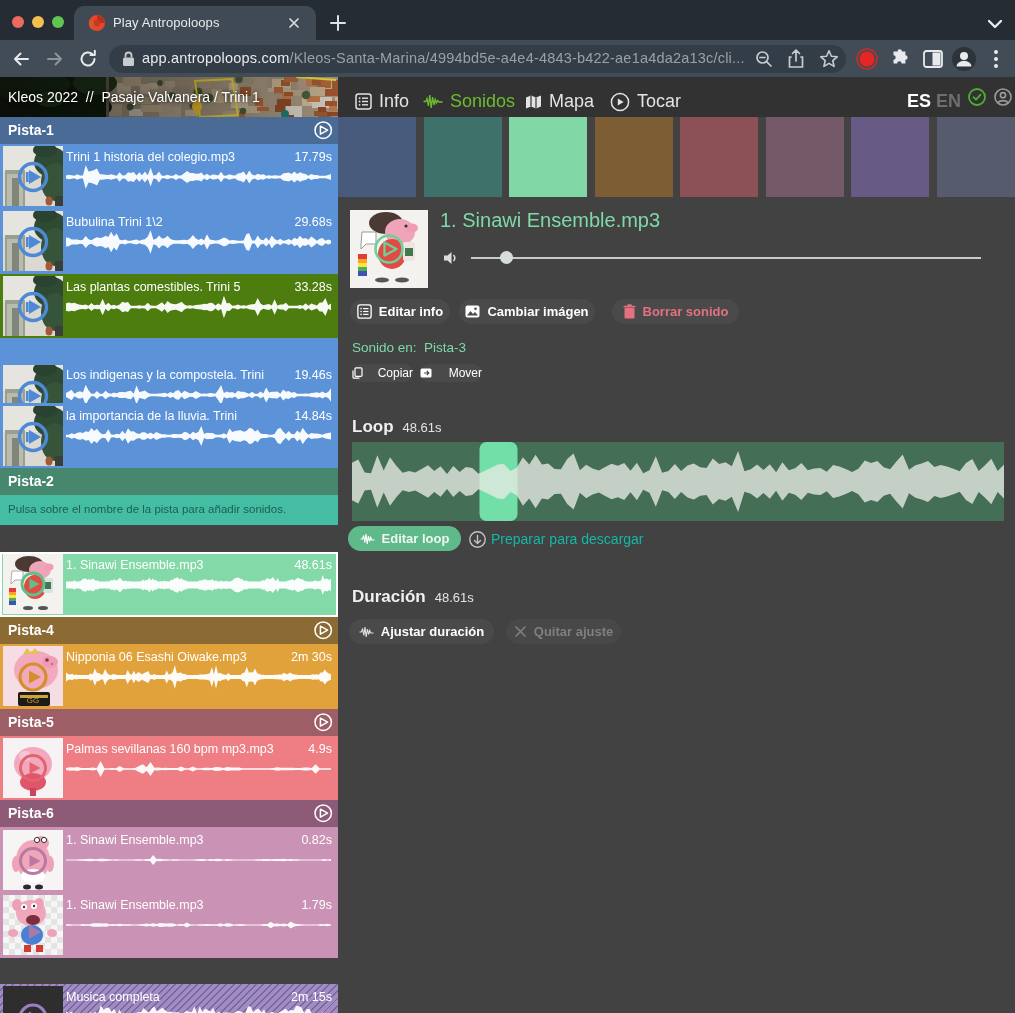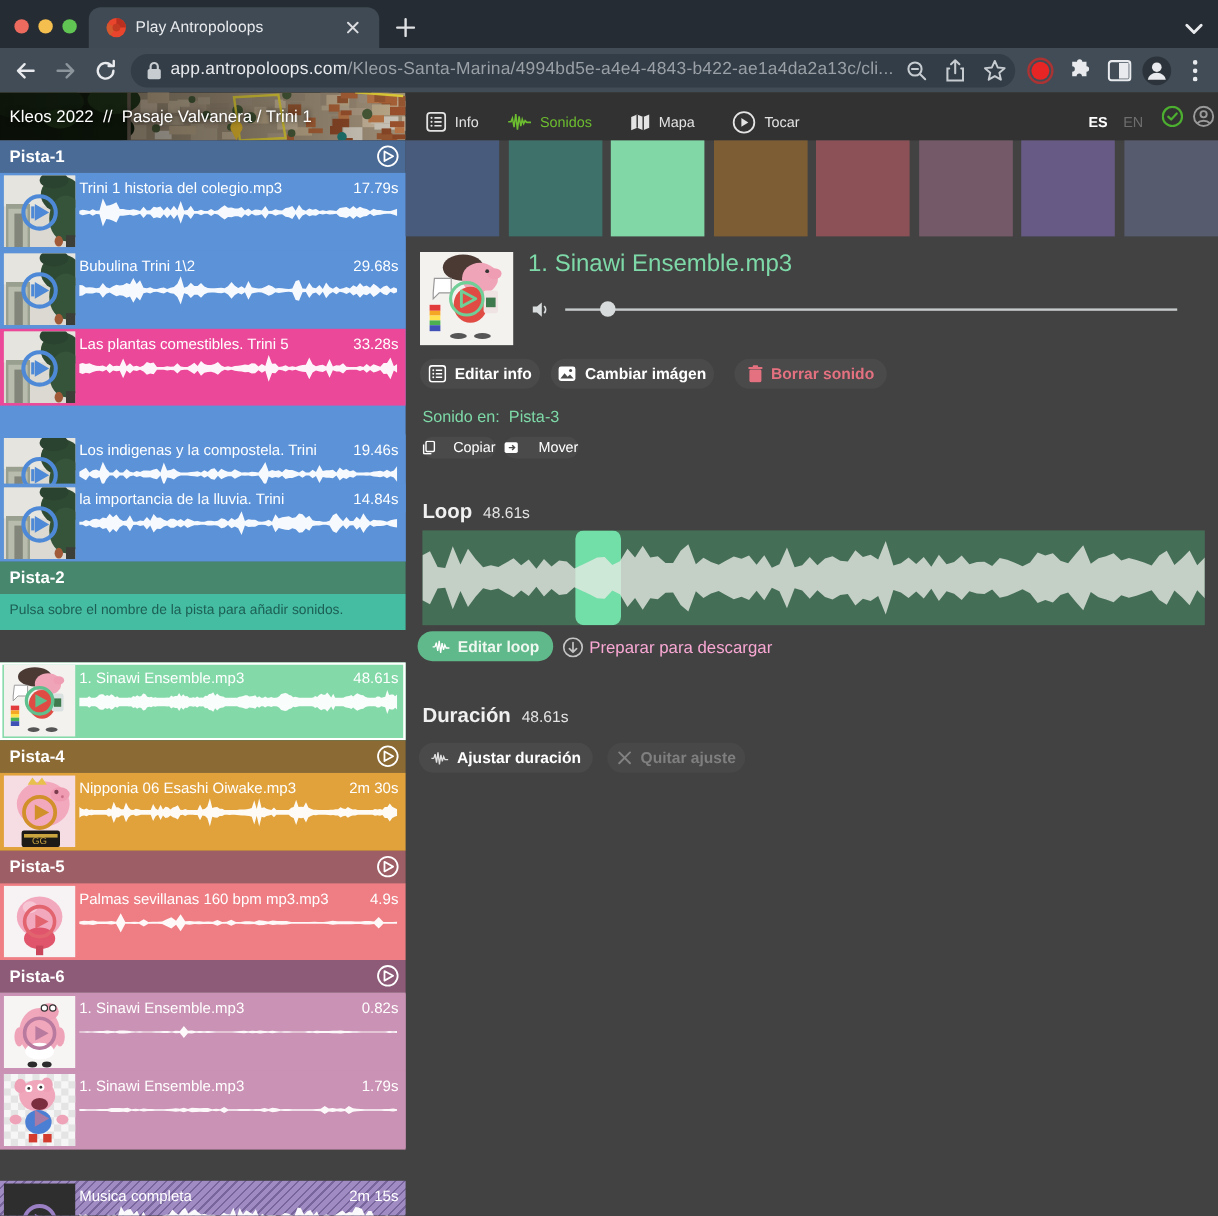--- a/index.html
+++ b/index.html
@@ -13,21 +13,21 @@
  border-radius:10px 10px 0 0}
 #tabtitle{position:absolute;left:39px;top:9px;font-size:13px;color:#e8eaed;letter-spacing:0.1px}
 #toolbar{position:absolute;left:0;top:40px;width:1015px;height:37px;background:#414c56}
 #omni{position:absolute;left:109px;top:45px;width:737px;height:28px;background:#333d47;border-radius:14px}
 .url{position:absolute;top:50px;font-size:14.5px;white-space:nowrap;letter-spacing:0.2px}
 
 #apphead{position:absolute;left:0;top:77px;width:1015px;height:40px;background:#323232}
 #mapstrip{position:absolute;left:0;top:0;width:338px;height:40px;overflow:hidden}
 #maptitle{position:absolute;left:8px;top:11.5px;font-size:14px;color:#fff;white-space:nowrap;
  text-shadow:0 0 4px rgba(0,0,0,.8)}
-.htab{position:absolute;top:0;height:49px;display:flex;align-items:center;gap:7px;color:#e3e3e3;font-size:12px}
+.htab{position:absolute;top:0;height:49px;display:flex;align-items:center;gap:7px;color:#e3e3e3;font-size:18px}
 
 .phead{position:absolute;left:0;width:338px;color:#fff;font-weight:bold;font-size:14px;line-height:27px;height:27px;padding-left:8px}
 .prow{position:absolute;left:0;width:338px}
 .thumb{position:absolute;left:3px;top:2.4px;width:60px;height:60px;overflow:hidden}
 .rtitle{position:absolute;left:66px;top:6px;font-size:12.5px;color:#fff;white-space:nowrap;max-width:210px;overflow:hidden}
 .rdur{position:absolute;right:6px;top:6px;font-size:12.5px;color:#fff}
 .rwave{position:absolute;left:66px;top:20px;width:265px;height:26px}
 .pplay{position:absolute;right:5px;top:3px}
 
 .swatch{position:absolute;top:117px;width:78px;height:80px}
@@ -247,21 +247,21 @@
 <div class="htab" style="left:610px">
 <svg width="20" height="20" viewBox="0 0 20 20">
 <circle cx="10" cy="10" r="8.6" fill="none" stroke="#e3e3e3" stroke-width="1.5"></circle>
 <path d="M7.8 6.4 L13.6 10 L7.8 13.6 Z" fill="#e3e3e3"></path>
 </svg>
         <span>Tocar</span>
       </div>
 <div class="htab" style="left:907px;font-weight:bold;color:#fff">
         <span>ES</span>
       </div>
-<div class="htab" style="left:936px;color:#6e6e6e;font-weight:normal">
+<div class="htab" style="left:936px;color:#6e6e6e;font-weight:bold">
         <span>EN</span>
       </div>
 <svg width="18" height="18" viewBox="0 0 18 18" style="position:absolute;left:968px;top:11px">
 <circle cx="9" cy="9" r="8" fill="none" stroke="#4caf2f" stroke-width="1.8"></circle>
 <path d="M5.5 9.2 L8 11.6 L12.6 6.6" stroke="#4caf2f" stroke-width="1.8" fill="none" stroke-linecap="round" stroke-linejoin="round"></path>
       </svg>
 <svg width="18" height="18" viewBox="0 0 18 18" style="position:absolute;left:994px;top:11px">
 <circle cx="9" cy="9" r="8" fill="none" stroke="#9a9a9a" stroke-width="1.6"></circle>
 <circle cx="9" cy="7.2" r="2.6" fill="none" stroke="#9a9a9a" stroke-width="1.6"></circle>
 <path d="M3.8 14.6 a6.5 5 0 0 1 10.4 0" fill="none" stroke="#9a9a9a" stroke-width="1.6"></path>
@@ -320,21 +320,21 @@
 </svg>
       </div>
       <div class="rtitle">Bubulina Trini 1\2</div>
       <div class="rdur">29.68s</div>
       <div class="rwave">
         <svg width="265" height="26" viewBox="0 0 265 26" style="display:block">
           <path d="M0.0,13.0 L0.0,8.4 2.8,8.7 5.6,10.6 8.5,10.4 11.3,10.5 14.1,11.2 16.9,10.8 19.7,6.9 22.6,10.3 25.4,11.3 28.2,9.5 31.0,8.2 33.8,8.9 36.6,8.5 39.5,6.8 42.3,7.9 45.1,2.7 47.9,7.6 50.7,4.5 53.6,10.7 56.4,11.3 59.2,10.4 62.0,11.7 64.8,11.8 67.7,11.1 70.5,10.5 73.3,11.8 76.1,10.7 78.9,10.2 81.8,7.4 84.6,1.3 87.4,10.7 90.2,9.8 93.0,6.6 95.9,9.4 98.7,9.3 101.5,6.8 104.3,9.7 107.1,11.1 109.9,11.3 112.8,11.2 115.6,10.9 118.4,10.7 121.2,11.3 124.0,9.6 126.9,6.1 129.7,9.2 132.5,10.9 135.3,9.5 138.1,11.4 141.0,5.2 143.8,10.4 146.6,11.0 149.4,11.5 152.2,11.3 155.1,10.0 157.9,8.6 160.7,9.6 163.5,11.4 166.3,10.9 169.1,11.3 172.0,11.7 174.8,11.8 177.6,11.4 180.4,5.1 183.2,4.3 186.1,11.5 188.9,11.6 191.7,6.6 194.5,10.5 197.3,11.2 200.2,8.5 203.0,11.8 205.8,6.4 208.6,10.1 211.4,11.6 214.3,9.7 217.1,11.8 219.9,11.2 222.7,10.1 225.5,11.5 228.4,8.8 231.2,10.2 234.0,6.8 236.8,9.8 239.6,9.0 242.4,10.8 245.3,7.5 248.1,9.4 250.9,11.8 253.7,9.7 256.5,9.0 259.4,11.8 262.2,10.4 265.0,11.6 L265.0,14.4 262.2,15.6 259.4,14.2 256.5,17.0 253.7,16.3 250.9,14.2 248.1,16.6 245.3,18.5 242.4,15.2 239.6,17.0 236.8,16.2 234.0,19.2 231.2,15.8 228.4,17.2 225.5,14.5 222.7,15.9 219.9,14.8 217.1,14.2 214.3,16.3 211.4,14.4 208.6,15.9 205.8,19.6 203.0,14.2 200.2,17.5 197.3,14.8 194.5,15.5 191.7,19.4 188.9,14.4 186.1,14.5 183.2,21.7 180.4,20.9 177.6,14.6 174.8,14.2 172.0,14.3 169.1,14.7 166.3,15.1 163.5,14.6 160.7,16.4 157.9,17.4 155.1,16.0 152.2,14.7 149.4,14.5 146.6,15.0 143.8,15.6 141.0,20.8 138.1,14.6 135.3,16.5 132.5,15.1 129.7,16.8 126.9,19.9 124.0,16.4 121.2,14.7 118.4,15.3 115.6,15.1 112.8,14.8 109.9,14.7 107.1,14.9 104.3,16.3 101.5,19.2 98.7,16.7 95.9,16.6 93.0,19.4 90.2,16.2 87.4,15.3 84.6,24.7 81.8,18.6 78.9,15.8 76.1,15.3 73.3,14.2 70.5,15.5 67.7,14.9 64.8,14.2 62.0,14.3 59.2,15.6 56.4,14.7 53.6,15.3 50.7,21.5 47.9,18.4 45.1,23.3 42.3,18.1 39.5,19.2 36.6,17.5 33.8,17.1 31.0,17.8 28.2,16.5 25.4,14.7 22.6,15.7 19.7,19.1 16.9,15.2 14.1,14.8 11.3,15.5 8.5,15.6 5.6,15.4 2.8,17.3 0.0,17.6 Z" fill="#ffffff" fill-opacity="0.95"></path>
         </svg>
       </div>
     </div>
-<div class="prow" style="top:273.6px;height:64.8px;background:#ec4899;text-align:right;">
+<div class="prow" style="top:273.6px;height:64.8px;background:#4d7c0f;text-align:right;">
       <div class="thumb">
         <svg width="60" height="60" viewBox="0 0 60 60" style="display:block">
 <rect width="60" height="60" fill="#dbd9d2"></rect>
 <rect x="0" y="0" width="60" height="26" fill="#e6e4de"></rect>
 <rect x="2" y="24" width="20" height="36" fill="#9aa08f"></rect>
 <rect x="4" y="28" width="16" height="32" fill="#b8bcac"></rect>
 <rect x="9" y="32" width="7" height="28" fill="#82857a"></rect>
 <ellipse cx="48" cy="16" rx="17" ry="15" fill="#2f4a33"></ellipse>
 <ellipse cx="52" cy="36" rx="14" ry="19" fill="#35543a"></ellipse>
 <ellipse cx="42" cy="4" rx="12" ry="7" fill="#2a4230"></ellipse>
@@ -712,21 +712,21 @@
 <div class="btn" style="left:348px;top:526px;width:113px;background:#60b98a;color:#eef7f0">
       <svg width="15" height="12" viewBox="0 0 15 12">
 <path d="M0.5 6 H2.5 M2.5 6 L3.6 2.5 L4.8 9.5 L6 1 L7.2 11 L8.4 3 L9.6 8.5 L10.7 4.5 L11.8 7 H14.5" stroke="#fff" stroke-width="1.1" fill="none"></path>
       </svg>
       <span>Editar loop</span>
     </div>
 <svg width="17" height="17" viewBox="0 0 17 17" style="position:absolute;left:469px;top:531px">
 <circle cx="8.5" cy="8.5" r="7.7" fill="none" stroke="#c4c4c4" stroke-width="1.4"></circle>
 <path d="M8.5 4.5 V12 M5.5 9.5 L8.5 12.5 L11.5 9.5" stroke="#c4c4c4" stroke-width="1.4" fill="none" stroke-linecap="round" stroke-linejoin="round"></path>
     </svg>
-<div class="abs" style="left:491px;top:531px;font-size:14px;color:#f9a8d4">Preparar para descargar</div>
+<div class="abs" style="left:491px;top:531px;font-size:14px;color:#14b8a6">Preparar para descargar</div>
 <div class="h2" style="left:352px;top:587px">Duración<span>48.61s</span></div>
 <div class="btn" style="left:349px;top:619px;width:145px">
       <svg width="15" height="12" viewBox="0 0 15 12">
 <path d="M0.5 6 H2.5 M2.5 6 L3.6 2.5 L4.8 9.5 L6 1 L7.2 11 L8.4 3 L9.6 8.5 L10.7 4.5 L11.8 7 H14.5" stroke="#e0e0e0" stroke-width="1.1" fill="none"></path>
       </svg>
       <span>Ajustar duración</span>
     </div>
 <div class="btn" style="left:506px;top:619px;width:115px;background:#484848;color:#7f7f7f">
       <svg width="13" height="13" viewBox="0 0 13 13">
 <path d="M2 2 L11 11 M11 2 L2 11" stroke="#828282" stroke-width="1.6" stroke-linecap="round"></path>

